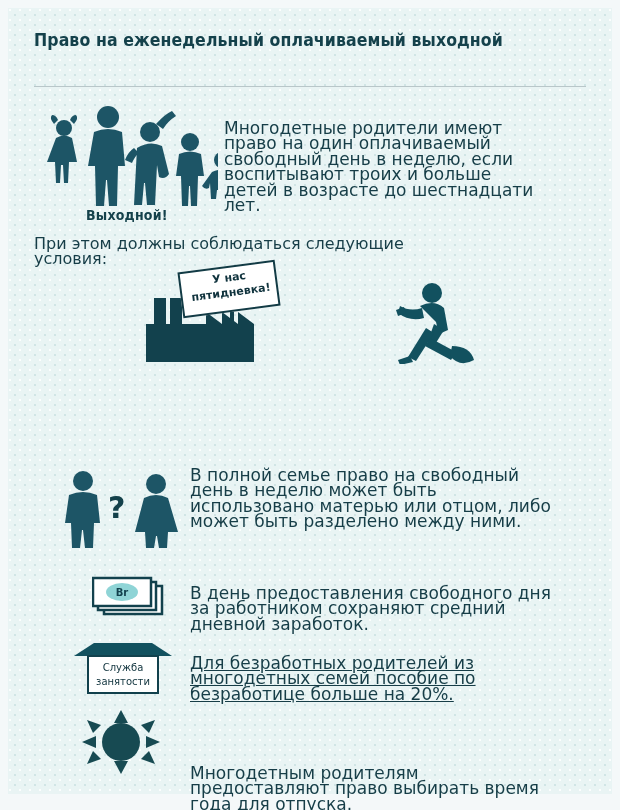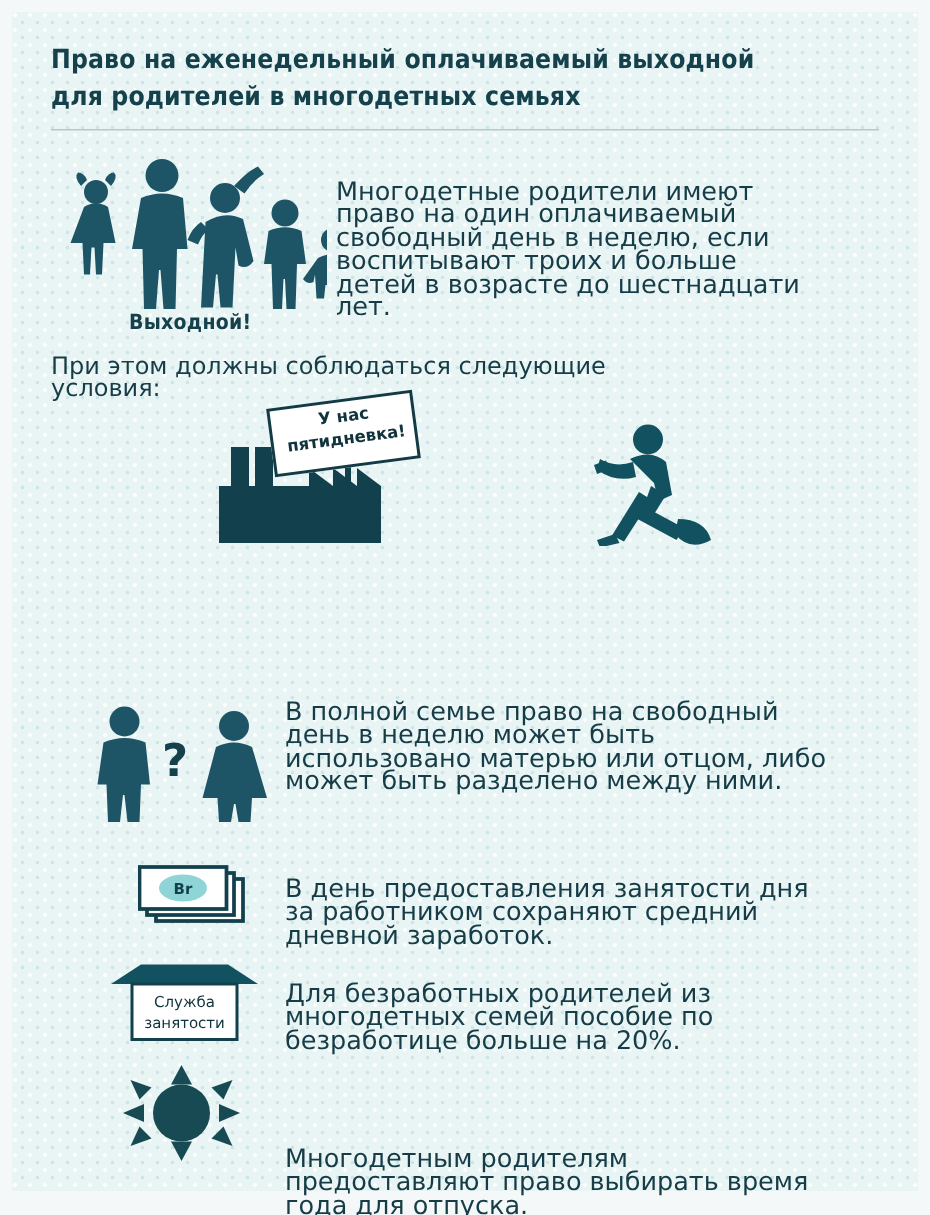--- a/index.html
+++ b/index.html
@@ -34,21 +34,21 @@
   .body-text{
     position:absolute;color:#163d47;
     font-size:17px;line-height:15.4px;
   }
   .lead{left:216px;top:113px;width:322px;}
   .subhead{left:26px;top:228px;width:420px;font-size:16px;}
   .txt-factory{left:74px;top:368px;width:232px;}
   .txt-digger{left:314px;top:365px;width:236px;}
   .txt-couple{left:182px;top:460px;width:366px;}
   .txt-money{left:182px;top:578px;width:366px;}
-  .txt-office{left:182px;top:648px;width:366px;}
+  .txt-office{left:182px;top:648px;width:366px;text-decoration:underline;}
   .txt-sun{left:182px;top:718px;width:366px;margin-top:40px;}
 
   
   .family{position:absolute;left:30px;top:96px;width:180px;height:105px;}
   .vyhodnoy{
     position:absolute;left:78px;top:199px;
     font-family:"DejaVu Sans Condensed","Liberation Sans Narrow","Liberation Sans",sans-serif;
     font-size:14px;font-weight:bold;color:#14414b;letter-spacing:.2px;
   }
 
@@ -80,21 +80,20 @@
   .sun{position:absolute;left:74px;top:702px;width:78px;height:64px;}
 </style>
 </head>
 <body>
 
 <div class="poster">
 <div class="inner">
 
   <div class="title">
     <span>Право на еженедельный оплачиваемый выходной</span>
-    <span class="l2">для родителей в многодетных семьях</span>
   </div>
   <div class="rule"></div>
 
   <div class="family">
     <svg viewBox="0 0 180 105" width="180" height="105">
       <g fill="#1d5566">
 
         <circle cx="26" cy="24" r="8"></circle>
         <path d="M16 20 q-5 -6 -2 -9 q4 0 6 5 z"></path>
         <path d="M36 20 q5 -6 2 -9 q-4 0 -6 5 z"></path>
@@ -169,21 +168,21 @@
 
   <div class="money">
     <svg viewBox="0 0 78 42" width="78" height="42">
       <rect x="12" y="10" width="58" height="28" fill="#ffffff" stroke="#12414d" stroke-width="2.5"></rect>
       <rect x="6" y="6" width="58" height="28" fill="#ffffff" stroke="#12414d" stroke-width="2.5"></rect>
       <rect x="1" y="2" width="58" height="28" fill="#ffffff" stroke="#12414d" stroke-width="2.5"></rect>
       <ellipse cx="30" cy="16" rx="16" ry="9" fill="#8fd4d6"></ellipse>
       <text x="30" y="20" text-anchor="middle" font-family="DejaVu Sans, sans-serif" font-size="10" font-weight="bold" fill="#12414d">Br</text>
     </svg>
   </div>
-  <div class="body-text txt-money">В день предоставления занятости дня за работником сохраняют средний дневной заработок.</div>
+  <div class="body-text txt-money">В день предоставления свободного дня за работником сохраняют средний дневной заработок.</div>
 
   <div class="office">
     <svg viewBox="0 0 102 54" width="102" height="54">
       <path d="M2 15 L22 2 L80 2 L100 15 Z" fill="#12515f"></path>
       <rect x="16" y="15" width="70" height="37" fill="#ffffff" stroke="#12414d" stroke-width="2"></rect>
       <text x="51" y="30" text-anchor="middle" font-family="DejaVu Sans, sans-serif" font-size="10" fill="#10333d">Служба</text>
       <text x="51" y="44" text-anchor="middle" font-family="DejaVu Sans, sans-serif" font-size="10" fill="#10333d">занятости</text>
     </svg>
   </div>
   <div class="body-text txt-office">Для  безработных родителей из многодетных семей пособие по безработице больше на 20%.</div>

